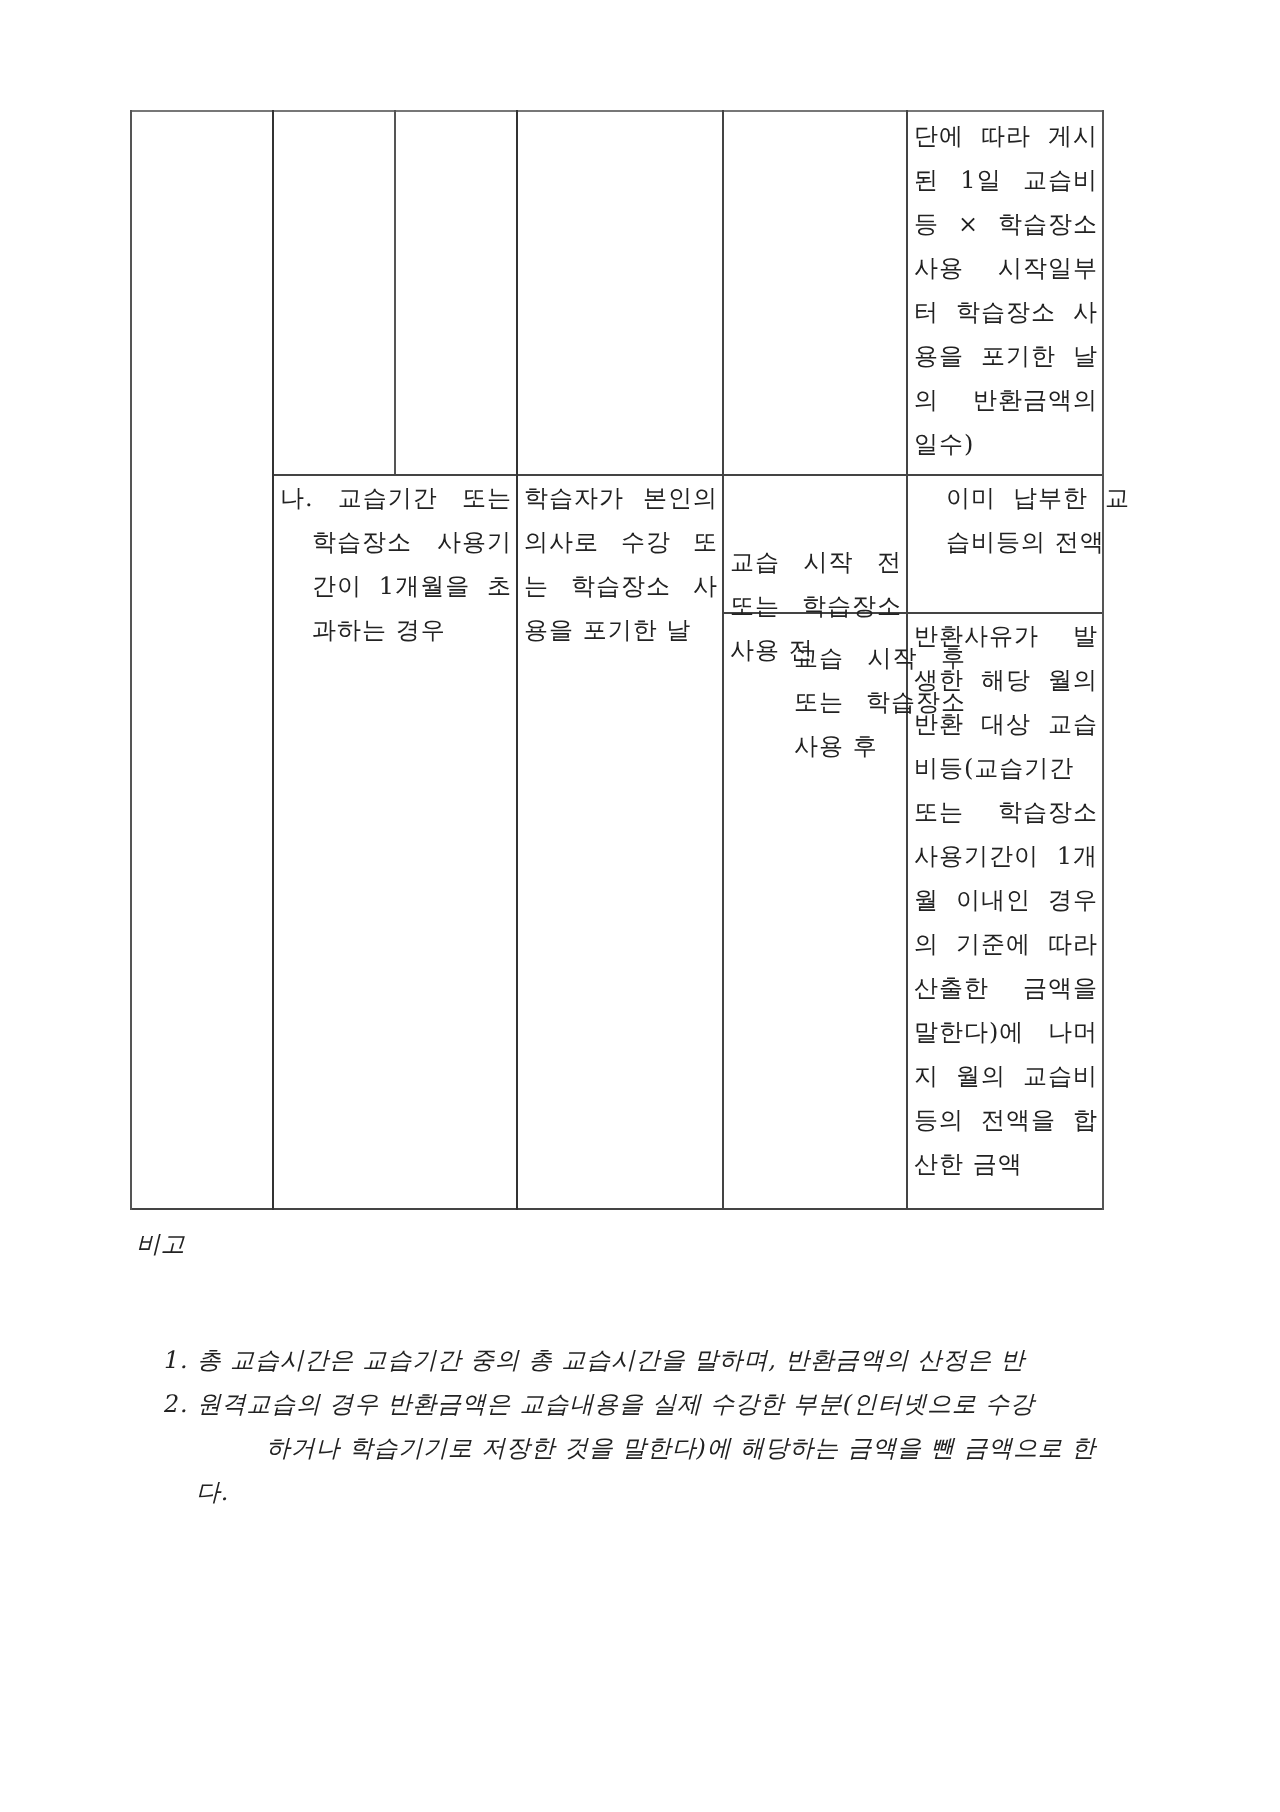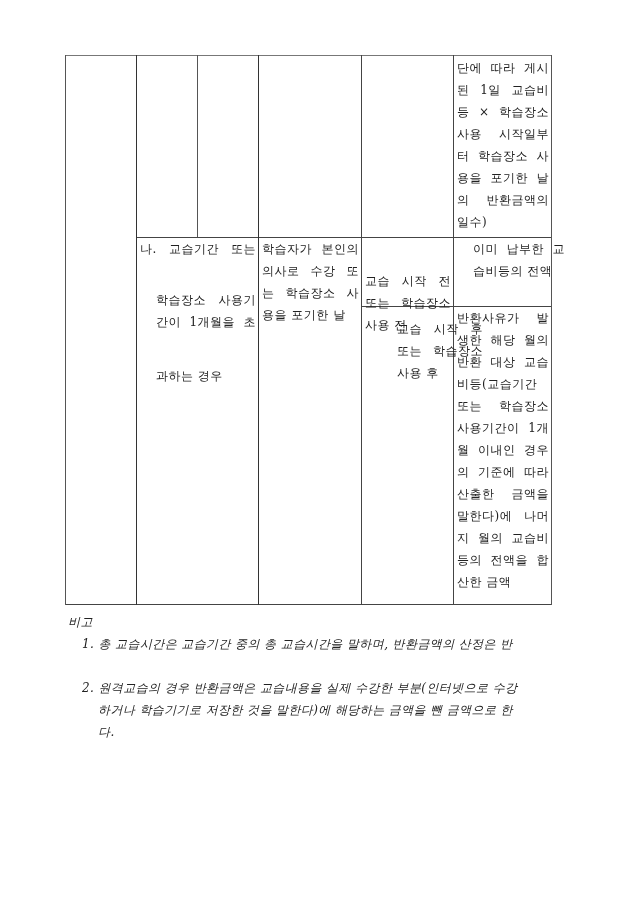--- a/index.html
+++ b/index.html
@@ -43,23 +43,23 @@
       <span class="ln">등 × 학습장소</span>
       <span class="ln">사용 시작일부</span>
       <span class="ln">터 학습장소 사</span>
       <span class="ln">용을 포기한 날</span>
       <span class="ln">의 반환금액의</span>
       <span class="ln left">일수)</span>
     </div>
 
     <div class="cell" style="left:140px; top:238px; width:116px;">
       <span class="ln">나. 교습기간 또는</span>
-      <span class="ln" style="padding-left:16px;margin-top:29px;">학습장소 사용기</span>
+      <span class="ln" style="padding-left:16px;">학습장소 사용기</span>
       <span class="ln" style="padding-left:16px;">간이 1개월을 초</span>
-      <span class="ln left" style="padding-left:16px;margin-top:32px;">과하는 경우</span>
+      <span class="ln left" style="padding-left:16px;">과하는 경우</span>
     </div>
 
     <div class="cell" style="left:262px; top:238px; width:97px;">
       <span class="ln">학습자가 본인의</span>
       <span class="ln">의사로 수강 또</span>
       <span class="ln">는 학습장소 사</span>
       <span class="ln left">용을 포기한 날</span>
     </div>
 
     <div class="cell" style="left:365px; top:238px; width:86px;margin-top:32px;">
@@ -89,23 +89,23 @@
       <span class="ln">산출한 금액을</span>
       <span class="ln">말한다)에 나머</span>
       <span class="ln">지 월의 교습비</span>
       <span class="ln">등의 전액을 합</span>
       <span class="ln left">산한 금액</span>
     </div>
   </div>
 
   <div class="notes" style="left:68px;">
     <span class="title">비고</span>
-    <div style="padding-left:14px;">
+    <div style="padding-left:14px;margin-top:36px;">
       <span style="display:block; white-space:nowrap;">1. 총 교습시간은 교습기간 중의 총 교습시간을 말하며, 반환금액의 산정은 반</span>
     </div>
     <div style="padding-left:14px;">
-      <span style="display:block; white-space:nowrap;margin-top:22px;">2. 원격교습의 경우 반환금액은 교습내용을 실제 수강한 부분(인터넷으로 수강</span>
-      <span style="display:block; white-space:nowrap; padding-left:16px;">하거나 학습기기로 저장한 것을 말한다)에 해당하는 금액을 뺀 금액으로 한</span>
+      <span style="display:block; white-space:nowrap;">2. 원격교습의 경우 반환금액은 교습내용을 실제 수강한 부분(인터넷으로 수강</span>
+      <span style="display:block; white-space:nowrap; padding-left:16px;text-align:right;">하거나 학습기기로 저장한 것을 말한다)에 해당하는 금액을 뺀 금액으로 한</span>
       <span style="display:block; white-space:nowrap; padding-left:16px;">다.</span>
     </div>
   </div>
 
 </div>
 
 </body></html>

